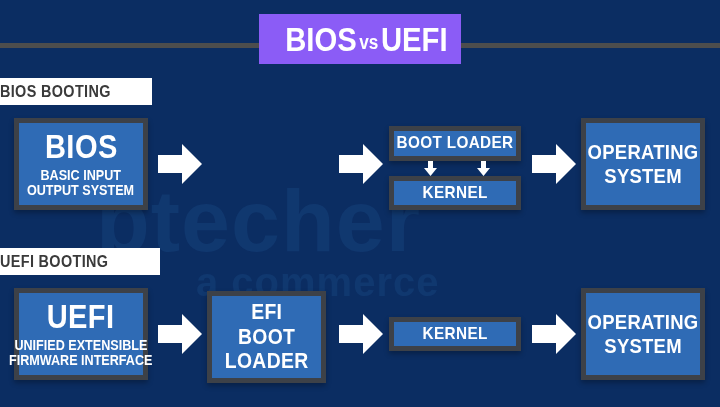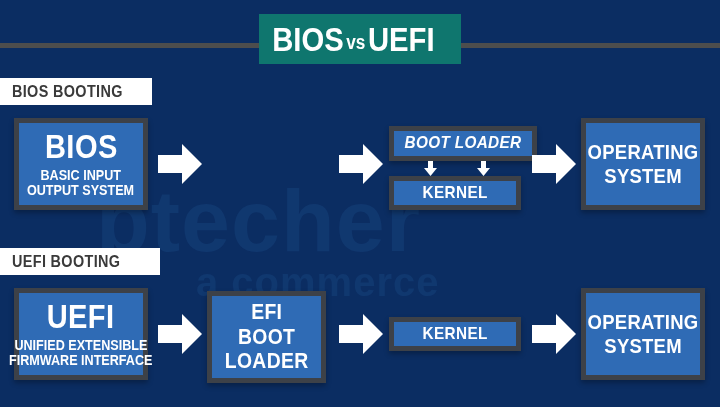--- a/index.html
+++ b/index.html
@@ -61,25 +61,25 @@
     height: 5px;
     background: #4d4d4d;
     z-index: 1;
   }
   .title-banner {
     position: absolute;
     left: 259px;
     top: 14px;
     width: 202px;
     height: 50px;
-    background: #0f766e;
+    background: #8b5cf6;
     z-index: 2;
     display: flex;
     align-items: center;
-    justify-content: flex-start;
+    justify-content: flex-end;
   }
   .title-text {
     color: #ffffff;
     font-family: "Liberation Sans Narrow", "Liberation Sans", sans-serif;
     font-weight: 700;
     font-size: 34px;
     letter-spacing: 0px;
     line-height: 1;
     transform: scaleX(0.86);
     white-space: nowrap;
@@ -94,21 +94,20 @@
   .section-label {
     position: absolute;
     background: #ffffff;
     color: #3a3a3a;
     font-family: "Liberation Sans Narrow", "Liberation Sans", sans-serif;
     font-weight: 700;
     font-size: 16px;
     letter-spacing: 0.4px;
     display: flex;
     align-items: center;
-    padding-left: 12px;
     z-index: 3;
     box-sizing: border-box;
   }
   #label-bios {
     left: 0px;
     top: 78px;
     width: 152px;
     height: 27px;
   }
   #label-uefi {
@@ -184,21 +183,21 @@
     font-size: 21px;
     line-height: 1.16;
     letter-spacing: 0.3px;
     transform: scaleX(0.88);
     white-space: nowrap;
   }
 
   
   #n-bios      { left: 14px;  top: 118px; width: 134px; height: 92px; }
   #n-mbr       { left: 207px; top: 118px; width: 119px; height: 92px; }
-  #n-bootload  { left: 389px; top: 126px; width: 148px; height: 35px; font-style: italic; }
+  #n-bootload  { left: 389px; top: 126px; width: 132px; height: 35px; }
   #n-kernel1   { left: 389px; top: 176px; width: 132px; height: 34px; }
   #n-os1       { left: 581px; top: 118px; width: 124px; height: 92px; }
 
   
   #n-uefi      { left: 14px;  top: 288px; width: 134px; height: 92px; }
   #n-efiboot   { left: 207px; top: 291px; width: 119px; height: 92px; }
   #n-kernel2   { left: 389px; top: 317px; width: 132px; height: 34px; }
   #n-os2       { left: 581px; top: 288px; width: 124px; height: 92px; }
 
   

